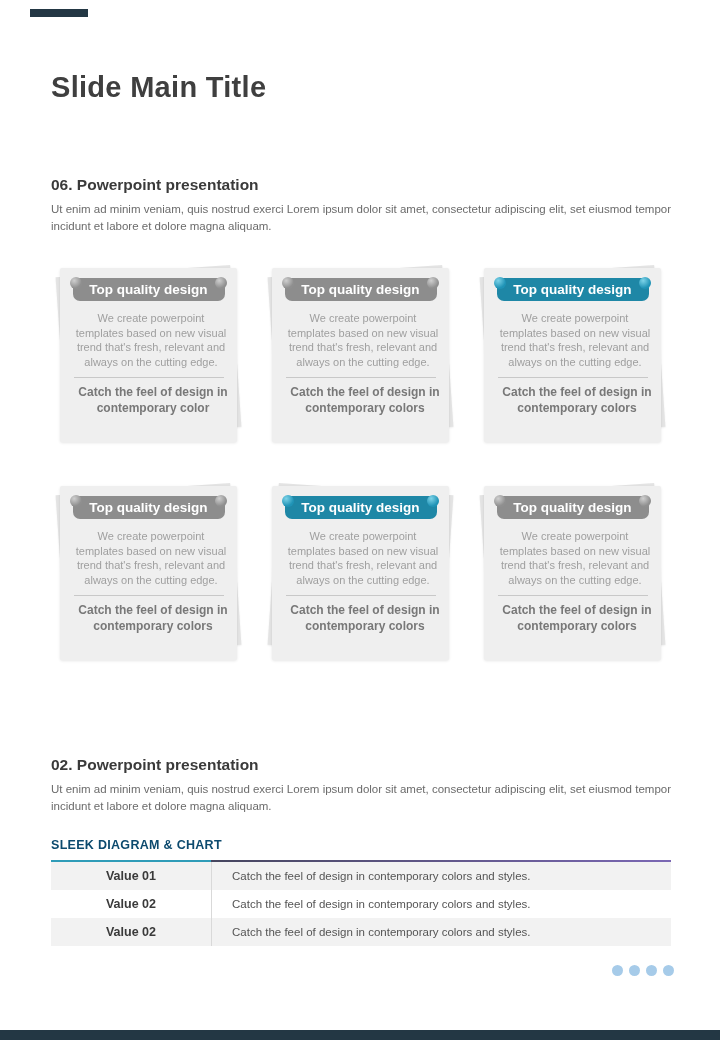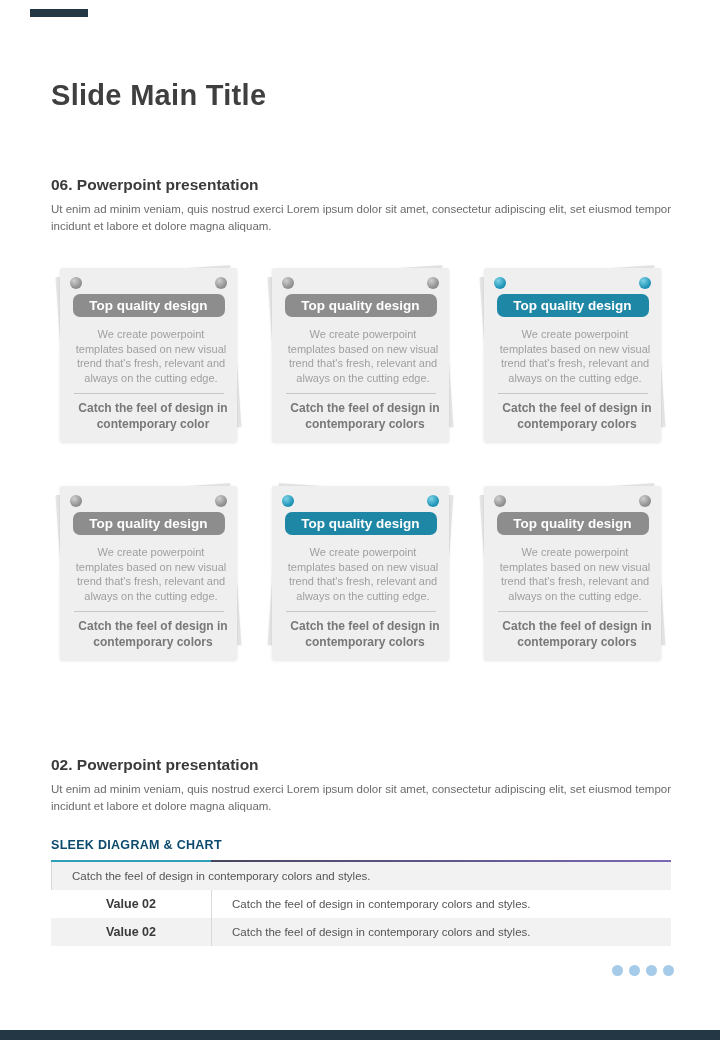--- a/index.html
+++ b/index.html
@@ -3,21 +3,21 @@
 <meta charset="utf-8">
 <style>
   html,body{margin:0;padding:0;background:#ffffff;}
   .page{
     position:relative;width:720px;height:1040px;background:#ffffff;
     font-family:"Liberation Sans",sans-serif;overflow:hidden;
   }
   .top-accent{position:absolute;left:30px;top:9px;width:58px;height:8px;background:#233744;}
   .bottom-bar{position:absolute;left:0;bottom:0;width:720px;height:10px;background:#233744;}
   .main-title{
-    position:absolute;left:51px;top:60px;font-size:29px;font-weight:bold;
+    position:absolute;left:51px;top:52px;font-size:29px;font-weight:bold;
     color:#3f3f3f;letter-spacing:.3px;
   }
   .section{position:absolute;left:51px;width:620px;}
   .section-01{top:176px;}
   .section-02{top:756px;}
   .section-heading{margin:0;font-size:15.5px;font-weight:bold;color:#3a3a3a;}
   .section-paragraph{margin:7px 0 0;font-size:11.5px;color:#6b6b6b;line-height:1.45;text-align:justify;}
 
   .cards-grid{
     position:absolute;left:51px;top:261px;width:620px;
@@ -34,21 +34,21 @@
     position:absolute;left:9px;right:9px;top:7px;bottom:3px;
     background:#efefef;border-radius:2px;text-align:center;
     box-shadow:0 1px 3px rgba(0,0,0,.10);
   }
   .pin{position:absolute;top:9px;width:12px;height:12px;border-radius:50%;}
   .pin-left{left:10px;}
   .pin-right{right:10px;}
   .gray .pin{background:radial-gradient(circle at 35% 30%, #cfcfcf, #8f8f8f 65%);}
   .teal .pin{background:radial-gradient(circle at 35% 30%, #7dd3e8, #1f93b6 65%);}
   .card-header{
-    display:inline-block;margin-top:26px;width:152px;line-height:23px;height:23px;
+    display:inline-block;margin-top:10px;width:152px;line-height:23px;height:23px;
     border-radius:7px;color:#ffffff;font-weight:bold;font-size:13.5px;
   }
   .gray .card-header{background:#8d8d8d;}
   .teal .card-header{background:#1e87a6;}
   .card-body{
     margin:10px auto 0;width:182px;font-size:11px;color:#9f9f9f;
     line-height:1.32;white-space:pre-line;
   }
   .card-divider{width:150px;height:1px;background:#c8c8c8;margin:8px auto 7px;}
   .card-footer{
@@ -197,20 +197,21 @@
 
   <div class="sleek-heading">SLEEK DIAGRAM &amp; CHART</div>
 
   <div class="value-table">
     <div class="table-topline">
       <div class="seg1"></div>
       <div class="seg2"></div>
     </div>
     <div id="table-rows">
   <div class="trow shaded">
+    <div class="tlabel">Value 01</div>
     <div class="ttext">Catch the feel of design in contemporary colors and styles.</div>
   </div>
 
   <div class="trow">
     <div class="tlabel">Value 02</div>
     <div class="ttext">Catch the feel of design in contemporary colors and styles.</div>
   </div>
 
   <div class="trow shaded">
     <div class="tlabel">Value 02</div>

